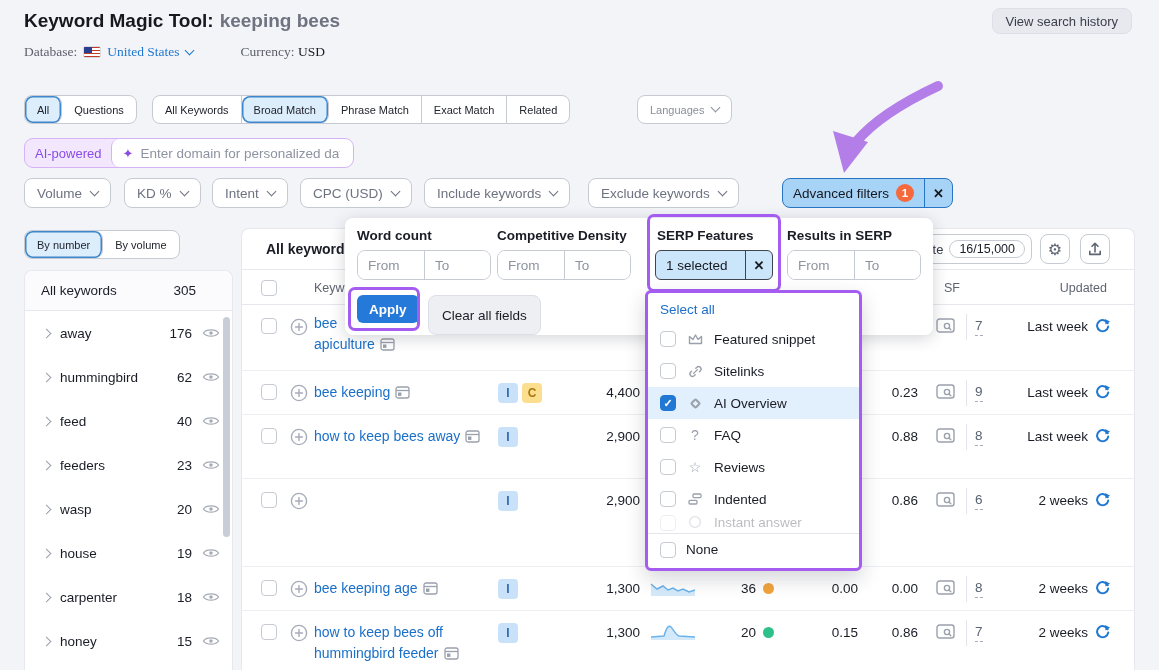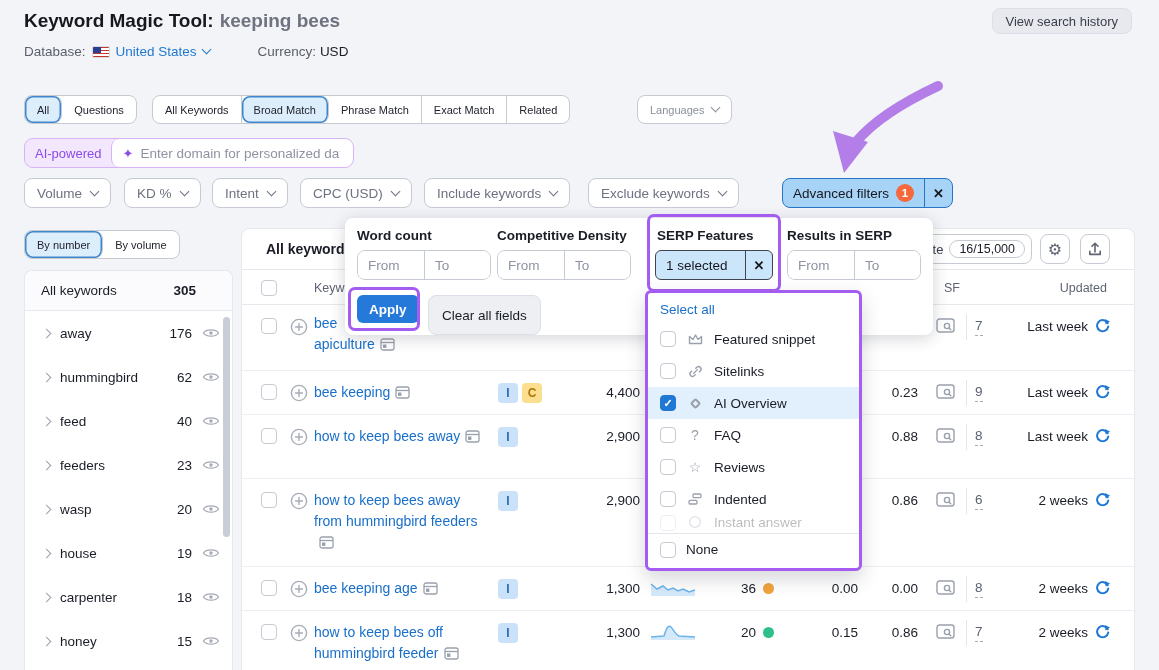--- a/index.html
+++ b/index.html
@@ -7,21 +7,21 @@
   .app{
     position:relative; width:1159px; height:670px; overflow:hidden;
     background:#f3f4f8; font-family:"Liberation Sans", sans-serif; color:#1a1c26;
   }
   
   .title{ position:absolute; left:24px; top:10px; font-size:19px; font-weight:700; color:#16181f;}
   .title .query{ color:#6f7380; font-weight:700; margin-left:6px;}
   .hist-btn{ position:absolute; right:27px; top:8px; height:26px; padding:0 13px;
     background:#e7e9ef; border:1px solid #dcdfe7; border-radius:8px; font-size:13px; color:#3c404c;
     display:flex; align-items:center;}
-  .meta{ position:absolute; left:24px; top:44px; display:flex; align-items:center; gap:6px; font-size:13.5px; color:#5b5f6a;}
+  .meta{ position:absolute; left:24px; top:44px; display:flex; align-items:center; gap:6px; font-size:13.5px; color:#5b5f6a;font-family:Liberation Serif, serif;}
   .flag{ width:18px; height:12px; border-radius:2px; display:inline-block; position:relative; overflow:hidden;
     background:repeating-linear-gradient(180deg,#c0392b 0 1.5px,#fff 1.5px 3px); border:0.5px solid #d8dae0;}
   .flag::after{ content:""; position:absolute; left:0; top:0; width:8px; height:6px; background:#2a3f8f;}
   .db-link{ color:#1f78d1; display:flex; align-items:center; gap:6px; }
   .meta .currency{ margin-left:42px; color:#5b5f6a;}
   .meta .currency b{ color:#1a1c26; font-weight:400;}
   .chev{ width:7px; height:7px; border-right:1.7px solid currentColor; border-bottom:1.7px solid currentColor;
     transform:rotate(45deg); display:inline-block; margin-top:-4px;}
   
   .seg{ position:absolute; display:flex; background:#fff; border:1px solid #c6cad2; border-radius:8px; height:29px;}
@@ -48,21 +48,21 @@
     font-weight:700; display:flex; align-items:center; justify-content:center;}
   .adv .close{ border-left:1px solid #2776c5; width:28px; display:flex; align-items:center; justify-content:center;
     font-size:13px; font-weight:700; color:#16181f;}
   .arrow-svg{ position:absolute; left:780px; top:78px; pointer-events:none;}
   
   .side-tabs{ left:24px; top:230px;}
   .side-panel{ position:absolute; left:24px; top:270px; width:209px; height:400px; background:#fff;
     border:1px solid #e6e8ee; border-bottom:none; border-radius:8px 8px 0 0;}
   .side-head{ height:40px; display:flex; align-items:center; padding:0 36px 0 16px; border-bottom:1px solid #e6e8ee;
     font-size:13.5px; color:#1a1c26; background:#fbfbfd; border-radius:8px 8px 0 0;}
-  .side-head b{ margin-left:auto; font-weight:700;}
+  .side-head b{ margin-left:auto; font-weight:400;}
   .side-item{ height:44px; display:flex; align-items:center; padding:0 12px 0 18px; gap:10px; font-size:13.5px; color:#1a1c26;}
   .side-item .rchev{ width:7px; height:7px; border-right:1.7px solid #9aa0ac; border-bottom:1.7px solid #9aa0ac;
     transform:rotate(-45deg); flex:none;}
   .side-item .cnt{ margin-left:auto;}
   .eye{ flex:none;}
   .side-scroll{ position:absolute; right:2px; top:46px; width:7px; height:220px; background:#c9cdd5; border-radius:4px;}
   
   .card{ position:absolute; left:241px; top:228px; width:894px; height:442px; background:#fff;
     border:1px solid #e6e8ee; border-bottom:none; border-radius:8px 8px 0 0;}
   .card-top{ position:relative; height:40px;}
@@ -420,25 +420,20 @@
           <polygon points="9.8,1 15,3.4 10.6,6.6" fill="#1f78d1"></polygon>
         </svg>
     </div>
 
     <div class="trow" style="height:88px;">
       <div class="cb c-check"></div>
       <svg class="c-plus" width="18" height="18" viewBox="0 0 18 18">
           <circle cx="9" cy="9" r="7.6" fill="none" stroke="#a7acb8" stroke-width="1.4"></circle>
           <path d="M9 5.5v7M5.5 9h7" stroke="#a7acb8" stroke-width="1.4" stroke-linecap="round"></path>
         </svg>
-      <div class="c-kw"><span>how to keep bees away from hummingbird feeders</span><svg class="serp-card" width="15" height="13" viewBox="0 0 15 13">
-            <rect x="1" y="1" width="13" height="11" rx="2" fill="none" stroke="#9aa0ac" stroke-width="1.3"></rect>
-            <path d="M1 4.5h13" stroke="#9aa0ac" stroke-width="1.3"></path>
-            <rect x="3" y="6.5" width="3.4" height="3.4" fill="#9aa0ac"></rect>
-          </svg></div>
       <div class="c-int">
         <span class="badge i">I</span>
       </div>
       <span class="c-vol">2,900</span>
       <span class="c-com">0.86</span>
       <svg class="c-serp" width="19" height="16" viewBox="0 0 19 16">
           <rect x="1" y="1" width="17" height="13" rx="2.5" fill="none" stroke="#9aa0ac" stroke-width="1.4"></rect>
           <circle cx="11" cy="8" r="2.6" fill="none" stroke="#9aa0ac" stroke-width="1.4"></circle>
           <path d="M13 10l1.8 1.8" stroke="#9aa0ac" stroke-width="1.4" stroke-linecap="round"></path>
         </svg>

